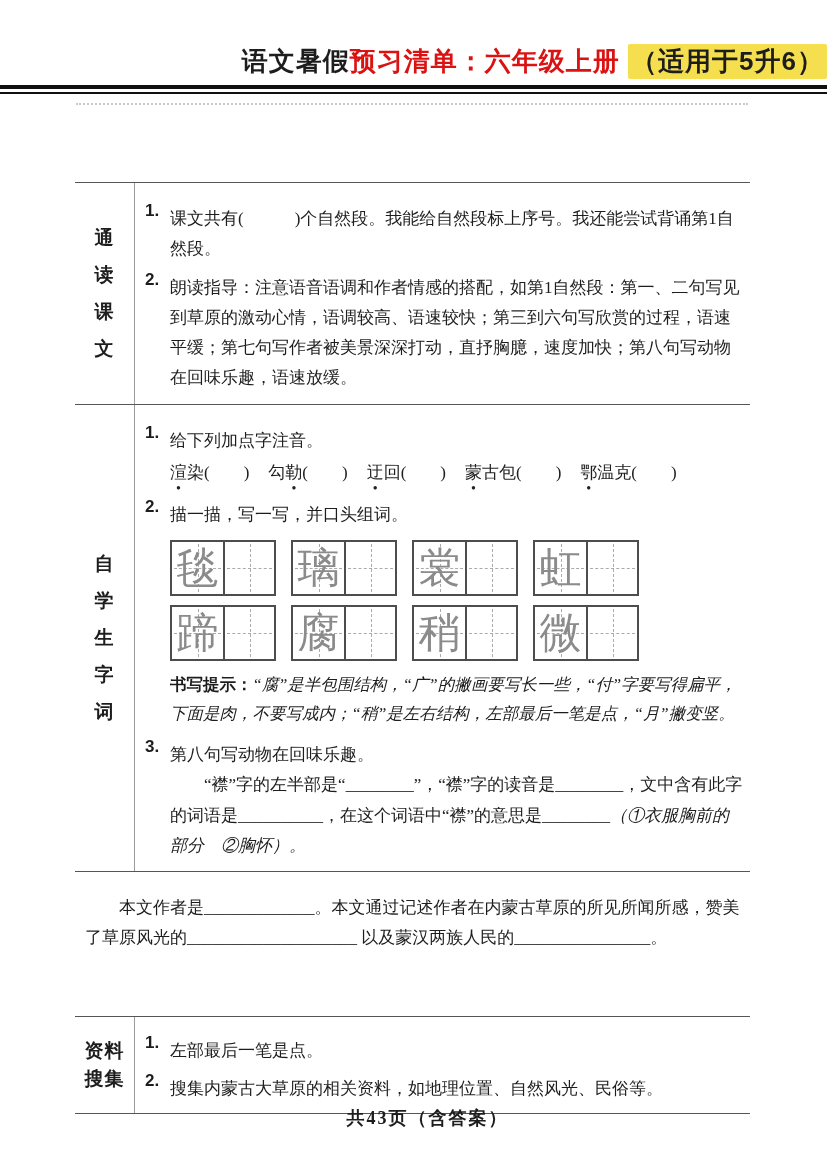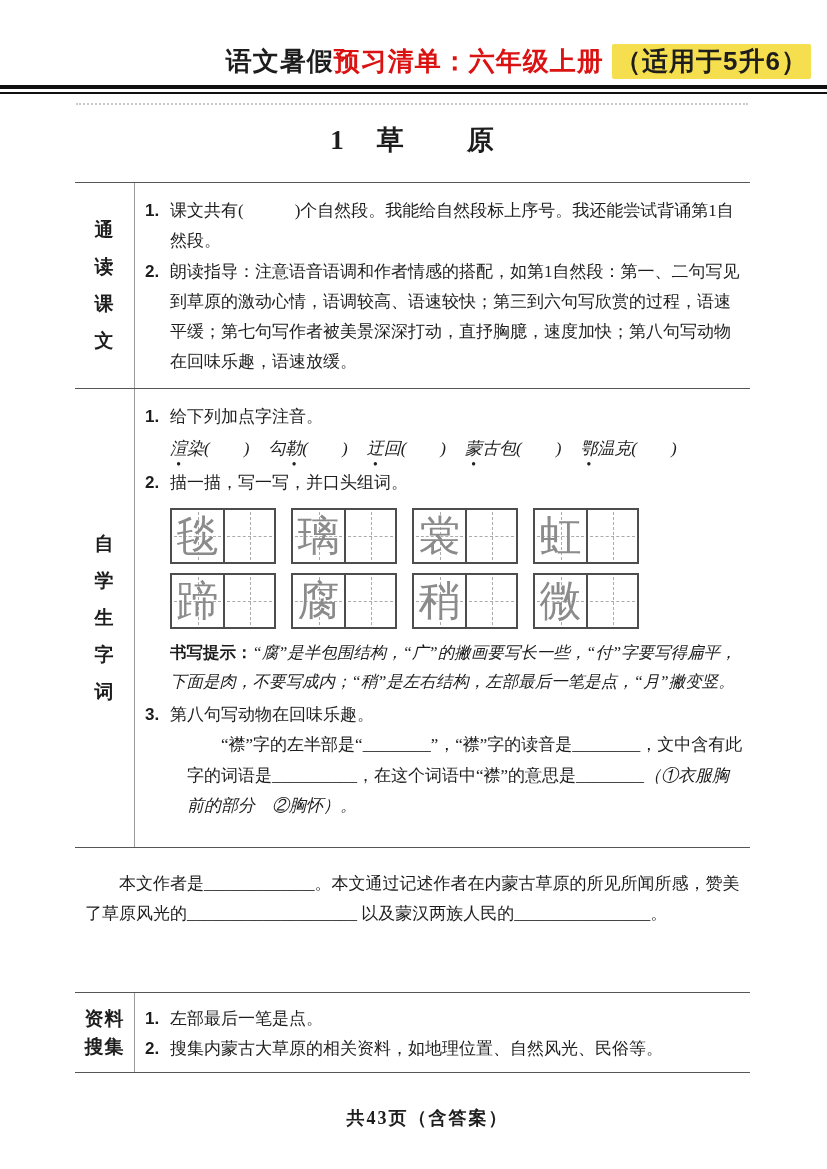--- a/index.html
+++ b/index.html
@@ -1,21 +1,21 @@
 <!DOCTYPE html>
 <html lang="zh" style="--red: #db1212; --highlight: #f6df4e;"><head>
 <meta charset="utf-8">
 <style>
   :root { --red:#db1212; --highlight:#f6df4e; }
   * { box-sizing:border-box; margin:0; padding:0; }
   body { background:#e9e9e9; font-family:"Liberation Serif","DejaVu Serif",serif; }
   .page { position:relative; width:827px; height:1169px; margin:0 auto; background:#ffffff; color:#1d1d1d; overflow:hidden; }
 
   
-  .header { position:absolute; top:44px; left:0; right:0; text-align:right; padding-right:16px;
+  .header { position:absolute; top:44px; left:0; right:0; text-align:right; padding-right:0;
             font-family:"Liberation Sans","DejaVu Sans",sans-serif; font-weight:bold; font-size:26px; letter-spacing:1px; white-space:nowrap; }
   .header .red { color:var(--red); }
   .header .badge { background:var(--highlight); padding:2px 3px 3px 3px; border-radius:2px; }
   .rule-thick { position:absolute; top:85px; left:0; width:827px; height:4px; background:#101010; }
   .rule-thin  { position:absolute; top:92px; left:0; width:827px; height:2px; background:#101010; }
   .rule-dotted{ position:absolute; top:103px; left:76px; width:672px; border-top:2px dotted #c9c9c9; }
 
   
   .title { position:absolute; top:122px; left:0; right:0; text-align:center; font-size:27px; font-weight:bold; letter-spacing:3px; }
 
@@ -24,30 +24,30 @@
   .trow { display:flex; border-bottom:1.5px solid #565656; }
   .tlabel { flex:0 0 60px; width:60px; border-right:1.2px solid #9b9b9b;
             display:flex; flex-direction:column; align-items:center; justify-content:center; gap:18px;
             font-family:"Liberation Sans","DejaVu Sans",sans-serif; font-weight:bold; font-size:19px; }
   .tlabel.tight { gap:9px; }
   .lab-line { line-height:1; letter-spacing:1px; white-space:nowrap; }
   .tcontent { flex:1; padding:13px 4px 10px 10px; font-size:17px; line-height:1.78; }
 
   .item { display:flex; }
   .item .num { flex:0 0 25px; font-family:"Liberation Sans","DejaVu Sans",sans-serif; font-weight:bold; }
-  .item .itext { flex:1; }
+  .item .itext { flex:1;margin-top:8px; }
 
   .row-tongdu { min-height:198px; }
   .row-zixue  { min-height:459px; }
   .row-chubu  { min-height:145px; }
   .row-ziliao { min-height:73px; }
 
   
   .pinyin-line { margin:2px 0 4px 25px; white-space:nowrap; }
-  .pword { margin-right:19px;font-style:italic; }
+  .pword { margin-right:19px; }
   .dotchar { position:relative; display:inline-block; }
   .dotchar::after { content:"•"; position:absolute; left:50%; transform:translateX(-50%);
                     bottom:-14px; font-size:14px; color:#222; }
 
   
   .grids { display:flex; gap:15px; margin:10px 0 0 25px; }
   .grids + .grids { margin-top:9px; }
   .cgrid { display:flex; border:2px solid #4d4d4d; background:#fff; }
   .cell { position:relative; width:51px; height:52px; }
   .cell + .cell { border-left:2px solid #4d4d4d; }
@@ -55,21 +55,21 @@
   .cell::after  { content:""; position:absolute; top:2px; bottom:2px; left:50%; border-left:1px dashed #ababab; }
   .gchar { position:absolute; inset:0; z-index:1; display:flex; align-items:center; justify-content:center;
            font-size:42px; color:#8b8b8b; }
 
   
   .tip { margin:10px 0 4px 25px; font-size:16.5px; line-height:1.72; }
   .tip .lead { font-family:Liberation Serif, serif; font-weight:bold; }
   .tip .kai { font-style:italic; }
 
   
-  .fillp { margin-left:42px; text-indent:2em; }
+  .fillp { margin-left:25px; text-indent:2em; }
   .fillp .kai { font-style:italic; }
 
   
   .para { text-indent:2em; padding-top:5px; }
 
   .row-chubu .tcontent { padding-top:16px; }
   .row-ziliao .tcontent { padding-top:11px; padding-bottom:8px; }
 
   
   .footer { position:absolute; top:1106px; left:0; right:0; text-align:center;
@@ -81,21 +81,20 @@
 <div class="page">
 
   <div class="header">
     <span>语文暑假</span><span class="red">预习清单：六年级上册</span>
     <span class="badge">（适用于5升6）</span>
   </div>
   <div class="rule-thick"></div>
   <div class="rule-thin"></div>
   <div class="rule-dotted"></div>
 
-  <div class="title">1　草　　原</div>
 
   <div class="wtable">
 
     <div class="trow row-tongdu">
       <div class="tlabel">
           <div class="lab-line">通</div>
           <div class="lab-line">读</div>
           <div class="lab-line">课</div>
           <div class="lab-line">文</div>
         </div>

